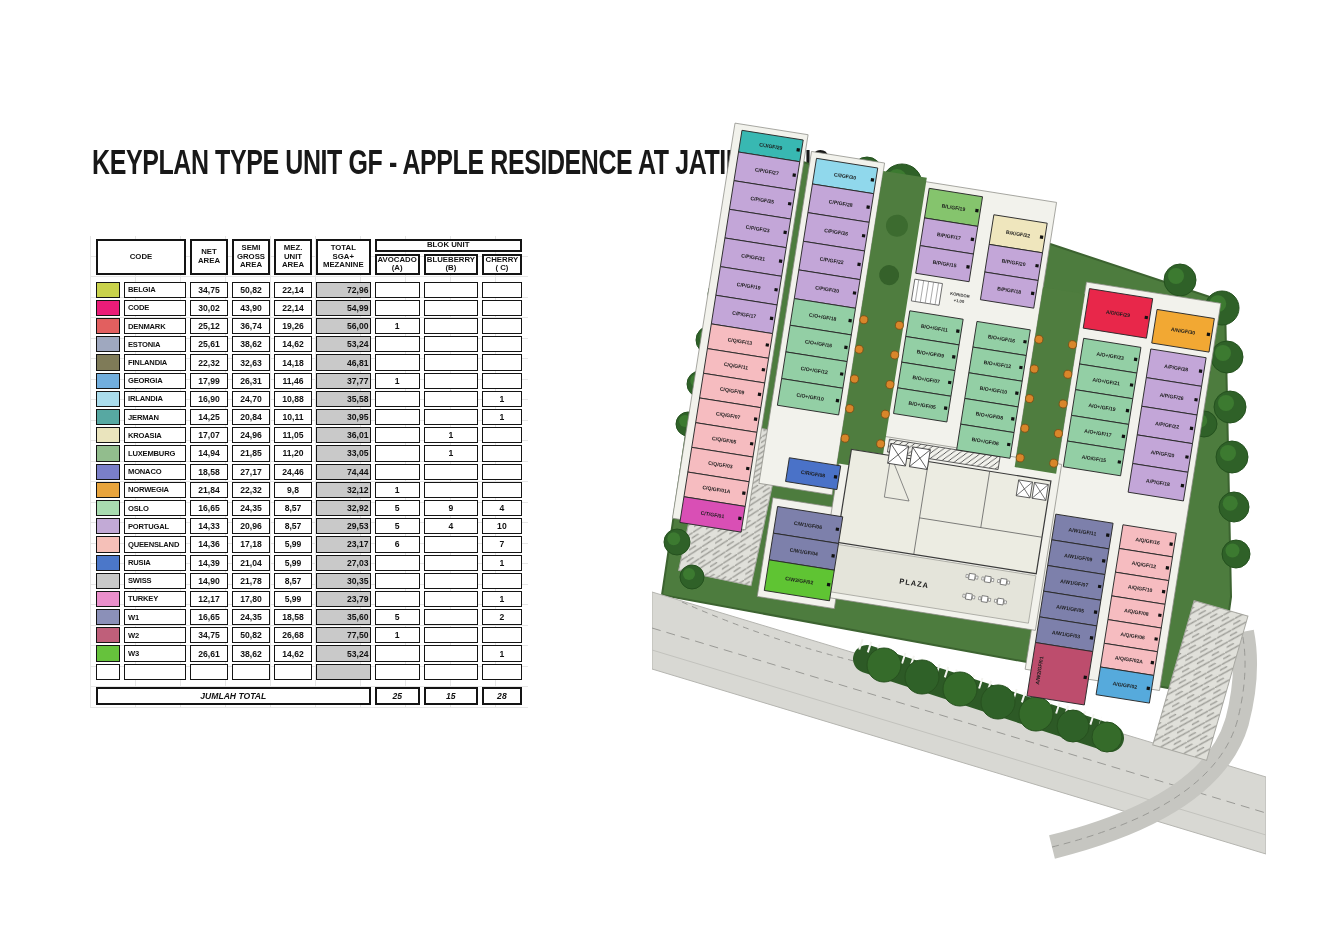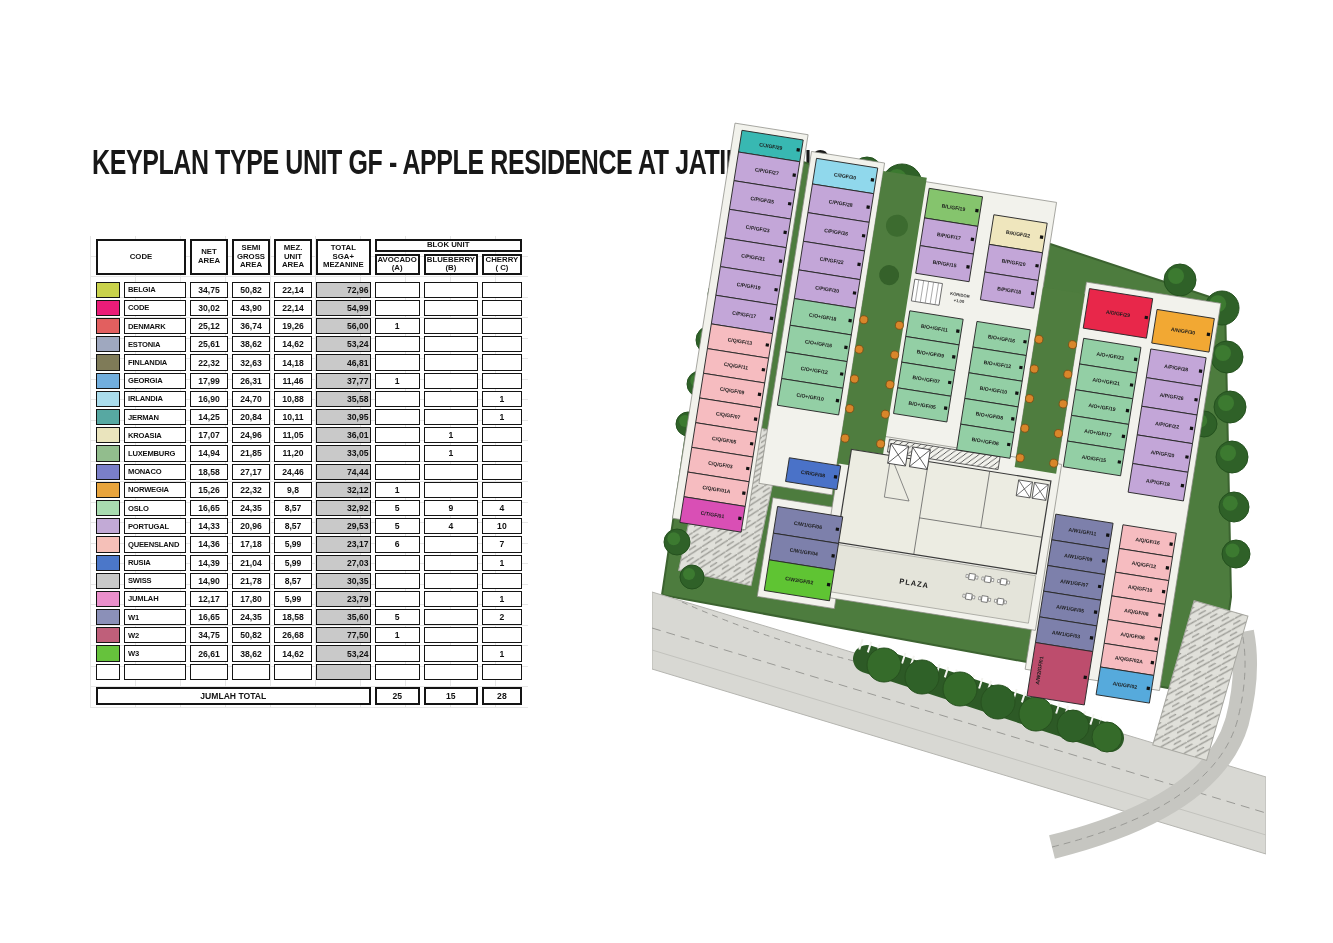--- a/index.html
+++ b/index.html
@@ -16,21 +16,21 @@
       padding:1px 2px;}
   table.kt{border-collapse:separate;border-spacing:4px 2.4px;}
   table.kt td{border:1.6px solid #141414;background:#fff;text-align:center;
       font-size:8.6px;font-weight:bold;color:#111;height:14.2px;padding:0 1px;
       font-family:"Liberation Sans",sans-serif;}
   table.kt td.hd{border-width:2.2px;font-size:7.8px;line-height:1.1;height:auto;}
   table.kt td.sw{padding:0;}
   table.kt td.name{text-align:left;padding-left:3px;font-size:7.6px;letter-spacing:-0.2px;}
   table.kt td.tot{background:#c9c9c9;padding-left:30px;}
   table.kt td.blank{border:none;background:transparent;height:3px;}
-  table.kt td.jt{border-width:2.2px;}
+  table.kt td.jt{border-width:2.2px;font-style:italic;}
   
   #plan{position:absolute;left:652px;top:72px;}
   #plan text{font-family:"Liberation Sans","DejaVu Sans",sans-serif;}
 </style>
 </head>
 <body>
 
 <div id="page">
 
   <div id="title">KEYPLAN TYPE UNIT GF - APPLE RESIDENCE AT JATIPADANG</div>
@@ -182,21 +182,21 @@
             <td>27,17</td>
             <td>24,46</td>
             <td class="tot">74,44</td>
             <td></td>
             <td></td>
             <td></td>
           </tr>
           <tr>
             <td class="sw" style="background: rgb(232, 164, 60);"></td>
             <td class="name">NORWEGIA</td>
-            <td>15,26</td>
+            <td>21,84</td>
             <td>22,32</td>
             <td>9,8</td>
             <td class="tot">32,12</td>
             <td>1</td>
             <td></td>
             <td></td>
           </tr>
           <tr>
             <td class="sw" style="background: rgb(169, 220, 176);"></td>
             <td class="name">OSLO</td>
@@ -247,21 +247,21 @@
             <td>14,90</td>
             <td>21,78</td>
             <td>8,57</td>
             <td class="tot">30,35</td>
             <td></td>
             <td></td>
             <td></td>
           </tr>
           <tr>
             <td class="sw" style="background: rgb(234, 143, 203);"></td>
-            <td class="name">JUMLAH</td>
+            <td class="name">TURKEY</td>
             <td>12,17</td>
             <td>17,80</td>
             <td>5,99</td>
             <td class="tot">23,79</td>
             <td></td>
             <td></td>
             <td>1</td>
           </tr>
           <tr>
             <td class="sw" style="background: rgb(139, 144, 184);"></td>

